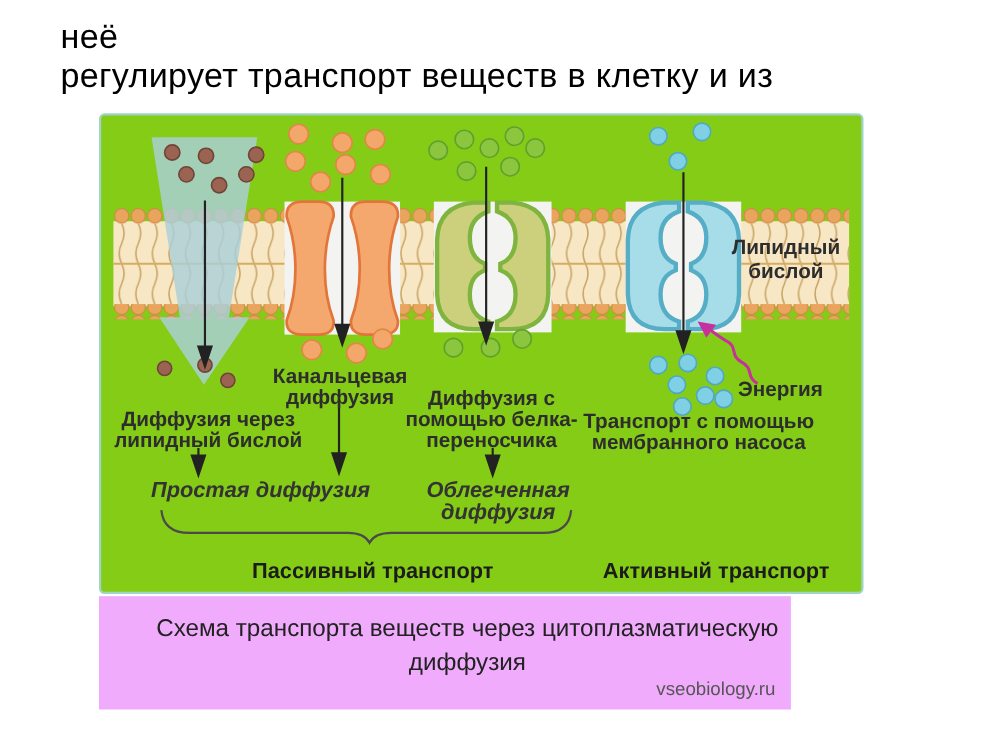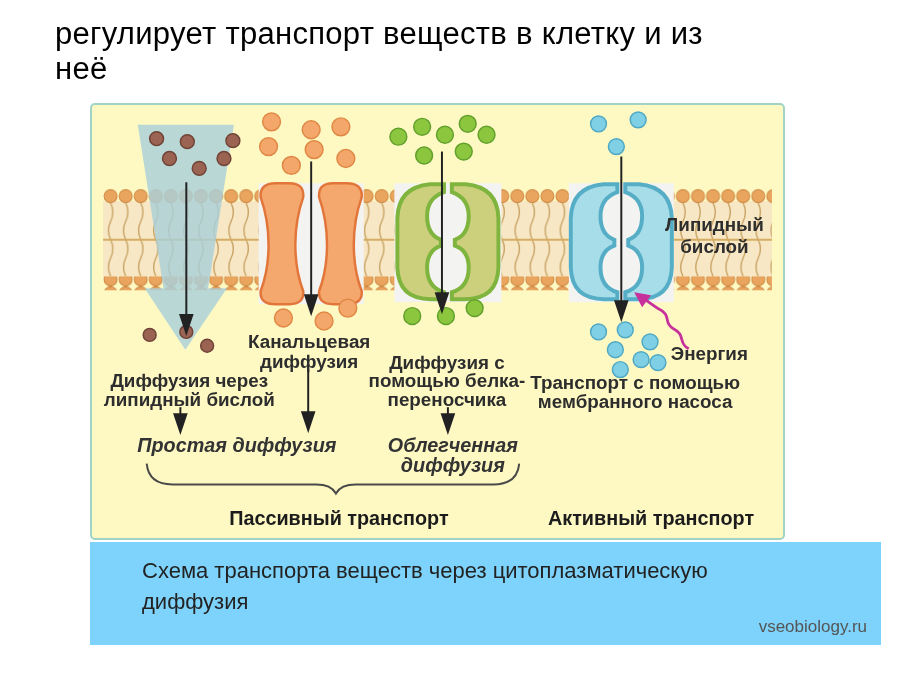--- a/index.html
+++ b/index.html
@@ -7,45 +7,46 @@
     width:910px;height:683px;position:relative;background:#ffffff;
     font-family:"Liberation Sans", sans-serif;overflow:hidden;
   }
   .slide-title{
     position:absolute;left:55px;top:16px;width:800px;
     font-size:31px;line-height:35px;color:#000;letter-spacing:.3px;
   }
   .diagram-panel{
     position:absolute;left:90px;top:103px;width:695px;height:437px;
     box-sizing:border-box;border:2px solid #9fd4c6;border-radius:5px;
-    background:#fef9c3;
+    background:#84cc16;
     text-align:center;
   }
   .diagram-panel svg{display:block;width:100%;height:100%;}
   svg text{font-family:"Liberation Sans", sans-serif;fill:#2d2d2d;}
   .lbl{font-size:19px;font-weight:600;}
   .lbl-it{font-size:20px;font-weight:600;font-style:italic;fill:#333;}
   .lbl-bold{font-size:20px;font-weight:700;fill:#1c1c1c;}
   .caption-panel{
-    position:absolute;left:90px;top:542px;width:791px;height:103px;
-    background:#7dd3fc;
+    position:absolute;left:90px;top:542px;width:629px;height:103px;
+    background:#f0abfc;
+    text-align:center;
   }
   .caption-text{
     position:absolute;left:52px;top:13px;font-size:22px;line-height:31px;color:#222;
   }
   .watermark{
     position:absolute;right:14px;bottom:8px;font-size:17px;color:#555;margin-top:16px;
   }
 </style>
 </head>
 <body>
 
 <div class="slide-title">
+  <div>неё</div>
   <div>регулирует транспорт веществ в клетку и из</div>
-  <div>неё</div>
 </div>
 
 <div class="diagram-panel">
   <svg viewBox="0 0 695 437">
     <defs>
       <pattern id="heads" x="10" y="85" width="15.2" height="14" patternUnits="userSpaceOnUse">
         <circle cx="7.6" cy="7" r="6.6" fill="#e9a45e" stroke="#cf8a44" stroke-width="1"></circle>
       </pattern>
       <pattern id="tails" x="10" y="99" width="15.2" height="37" patternUnits="userSpaceOnUse">
         <path d="M7.6,0 q4.5,9 0,18.5 q-4.5,9 0,18.5" stroke="#c8a264" stroke-width="1.4" fill="none"></path>

